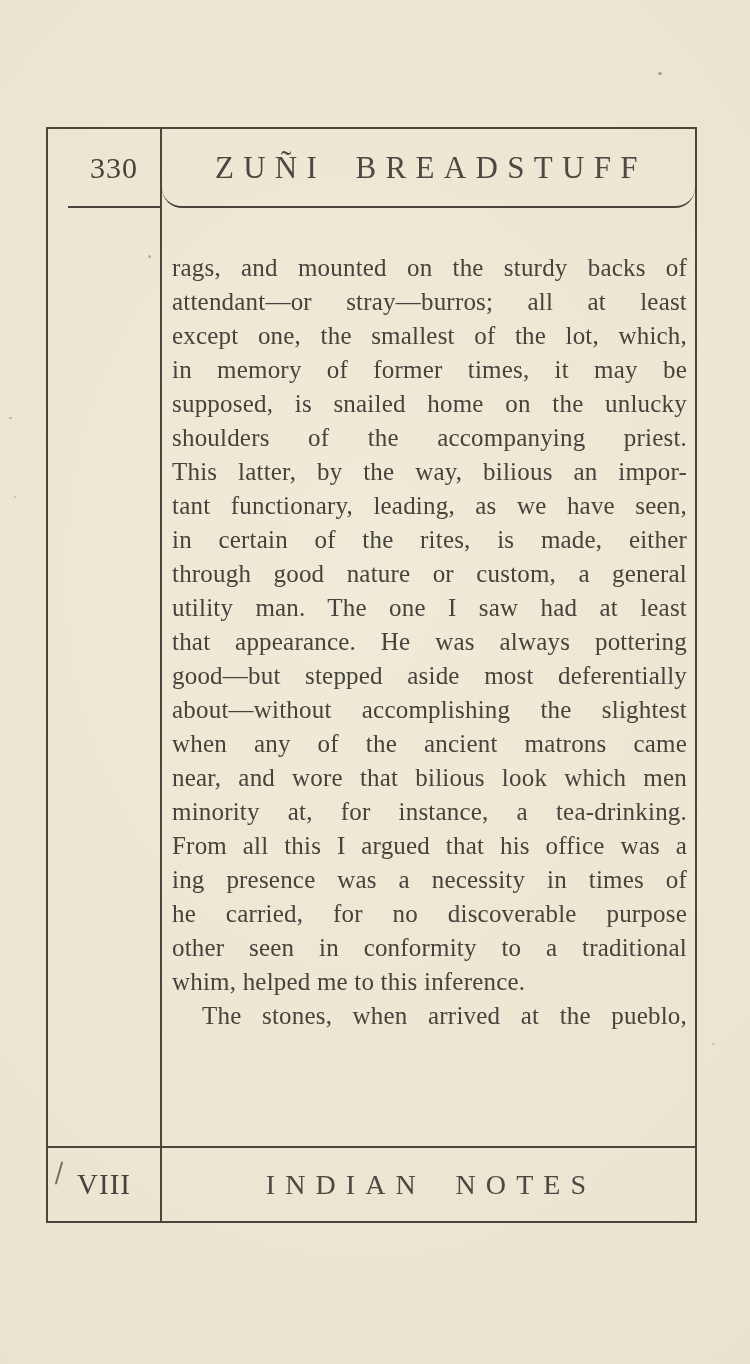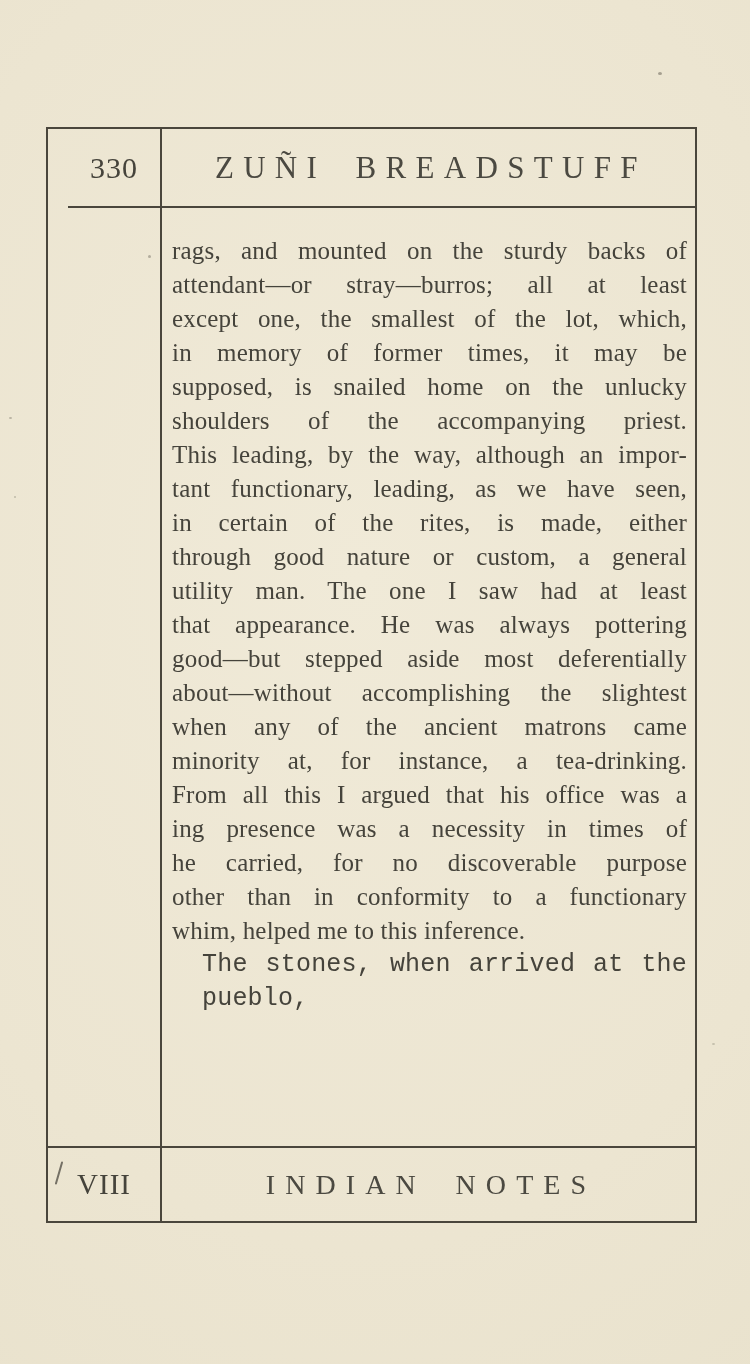--- a/index.html
+++ b/index.html
@@ -64,39 +64,38 @@
   .running-foot {
     font-size: 28px;
     letter-spacing: 0.36em;
     word-spacing: 0.45em;
     color: #4b4941;
     white-space: nowrap;
     padding-left: 0.18em;
   }
 
   .text-block {
-    padding: 26px 8px 0 10px;
+    padding: 43px 8px 0 10px;
   }
   .text-line {
     font-size: 25px;
     line-height: 34px;
     height: 34px;
     letter-spacing: 0.2px;
     text-align: justify;
     text-align-last: justify;
     color: #45433b;
     white-space: normal;
   }
   .text-line.no-justify {
     text-align: center;
     text-align-last: left;
   }
   .text-line.indent {
     padding-left: 30px;
-    font-family: Liberation Mono, monospace;
   }
 
   
   .speck {
     position: absolute;
     border-radius: 50%;
     background: #6b665a;
   }
   .pen-mark {
     position: absolute;
@@ -112,48 +111,49 @@
 </style>
 </head>
 <body>
 
 <div class="frame">
 
   <div class="cell col-left r1 c1 row-header" style="grid-row:1; grid-column:1; border-bottom:2px solid #4a463c; display:flex; align-items:center; justify-content:center;margin-left:20px;">
     <span class="page-number">330</span>
   </div>
 
-  <div class="cell r1 c2" style="grid-row:1; grid-column:2; border-bottom:2px solid #4a463c; display:flex; align-items:center; justify-content:center;">
+  <div class="cell r1 c2" style="grid-row:1; grid-column:2; border-bottom:2px solid #4a463c; display:flex; align-items:center; justify-content:center;border-radius:20px;">
     <span class="running-head">ZUÑI BREADSTUFF</span>
   </div>
 
   <div class="cell col-left r2 c1" style="grid-row:2; grid-column:1;"></div>
 
   <div class="cell r2 c2" style="grid-row:2; grid-column:2;">
     <div class="text-block">
         <div class="text-line">rags, and mounted on the sturdy backs of</div>
         <div class="text-line">attendant—or stray—burros; all at least</div>
         <div class="text-line">except one, the smallest of the lot, which,</div>
         <div class="text-line">in memory of former times, it may be</div>
         <div class="text-line">supposed, is snailed home on the unlucky</div>
         <div class="text-line">shoulders of the accompanying priest.</div>
-        <div class="text-line">This leading, by the way, although an impor-</div>
+        <div class="text-line">This latter, by the way, bilious an impor-</div>
         <div class="text-line">tant functionary, leading, as we have seen,</div>
         <div class="text-line">in certain of the rites, is made, either</div>
         <div class="text-line">through good nature or custom, a general</div>
         <div class="text-line">utility man.  The one I saw had at least</div>
         <div class="text-line">that appearance.  He was always pottering</div>
         <div class="text-line">good—but stepped aside most deferentially</div>
         <div class="text-line">about—without accomplishing the slightest</div>
         <div class="text-line">when any of the ancient matrons came</div>
+        <div class="text-line">near, and wore that bilious look which men</div>
         <div class="text-line">minority at, for instance, a tea-drinking.</div>
         <div class="text-line">From all this I argued that his office was a</div>
         <div class="text-line">ing presence was a necessity in times of</div>
         <div class="text-line">he carried, for no discoverable purpose</div>
-        <div class="text-line">other than in conformity to a functionary</div>
+        <div class="text-line">other seen in conformity to a traditional</div>
         <div class="text-line no-justify">whim, helped me to this inference.</div>
         <div class="text-line indent">The stones, when arrived at the pueblo,</div>
       </div>
   </div>
 
   <div class="cell r3 c2" style="grid-row:3; grid-column:2; border-top:2px solid #4a463c; display:flex; align-items:center; justify-content:center;">
     <span class="running-foot">INDIAN NOTES</span>
   </div>
 
   <div class="cell col-left r3 c1 row-footer" style="grid-row:3; grid-column:1; border-top:2px solid #4a463c; display:flex; align-items:center; justify-content:center;">

